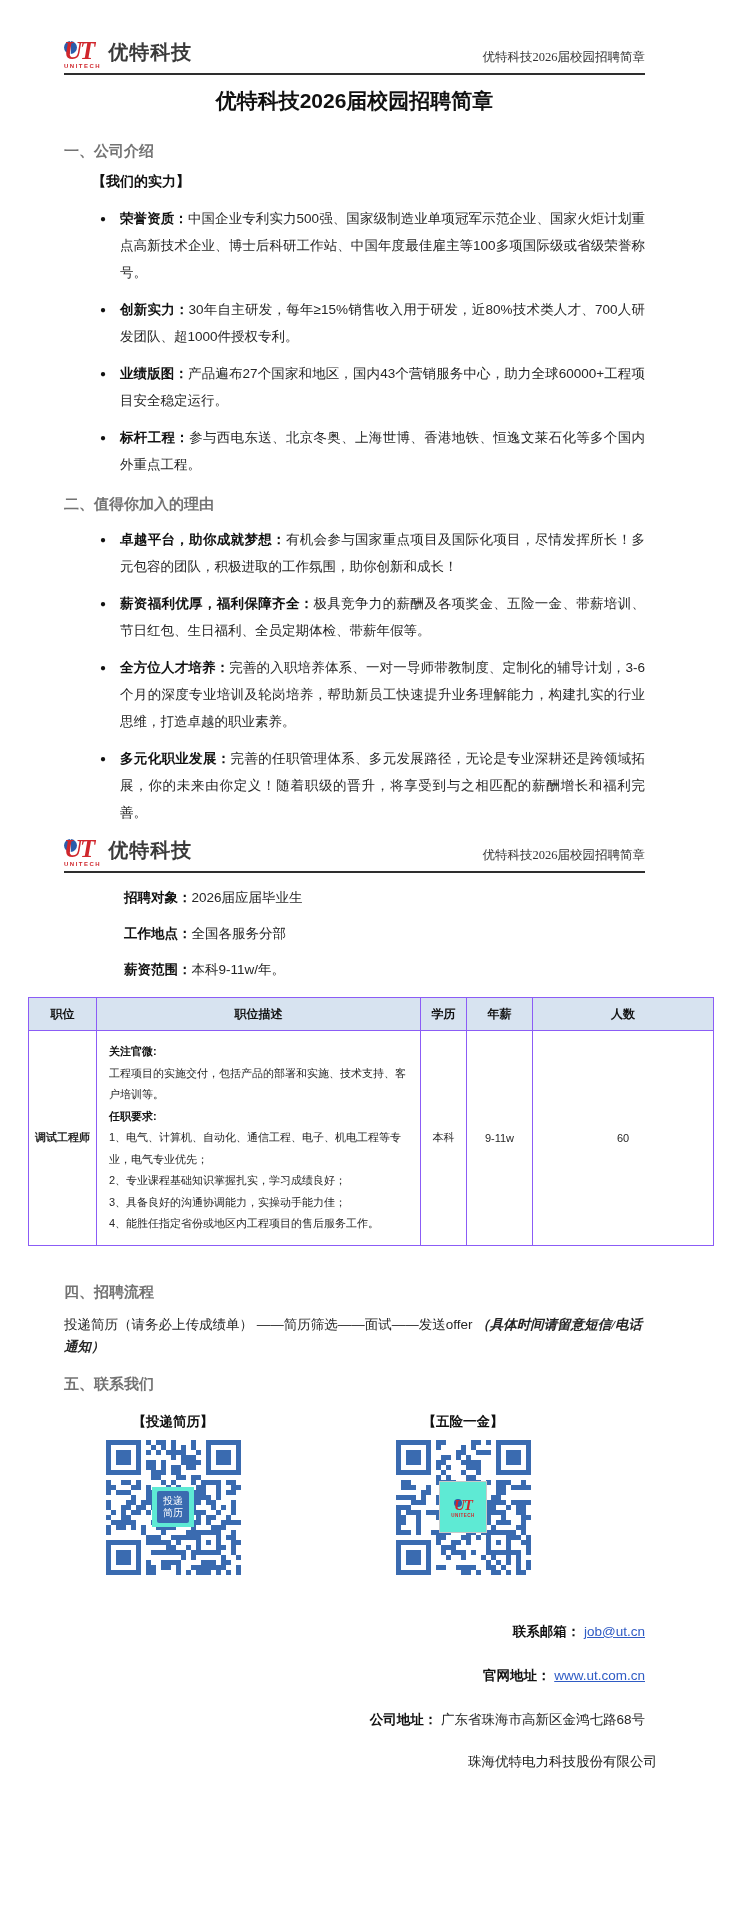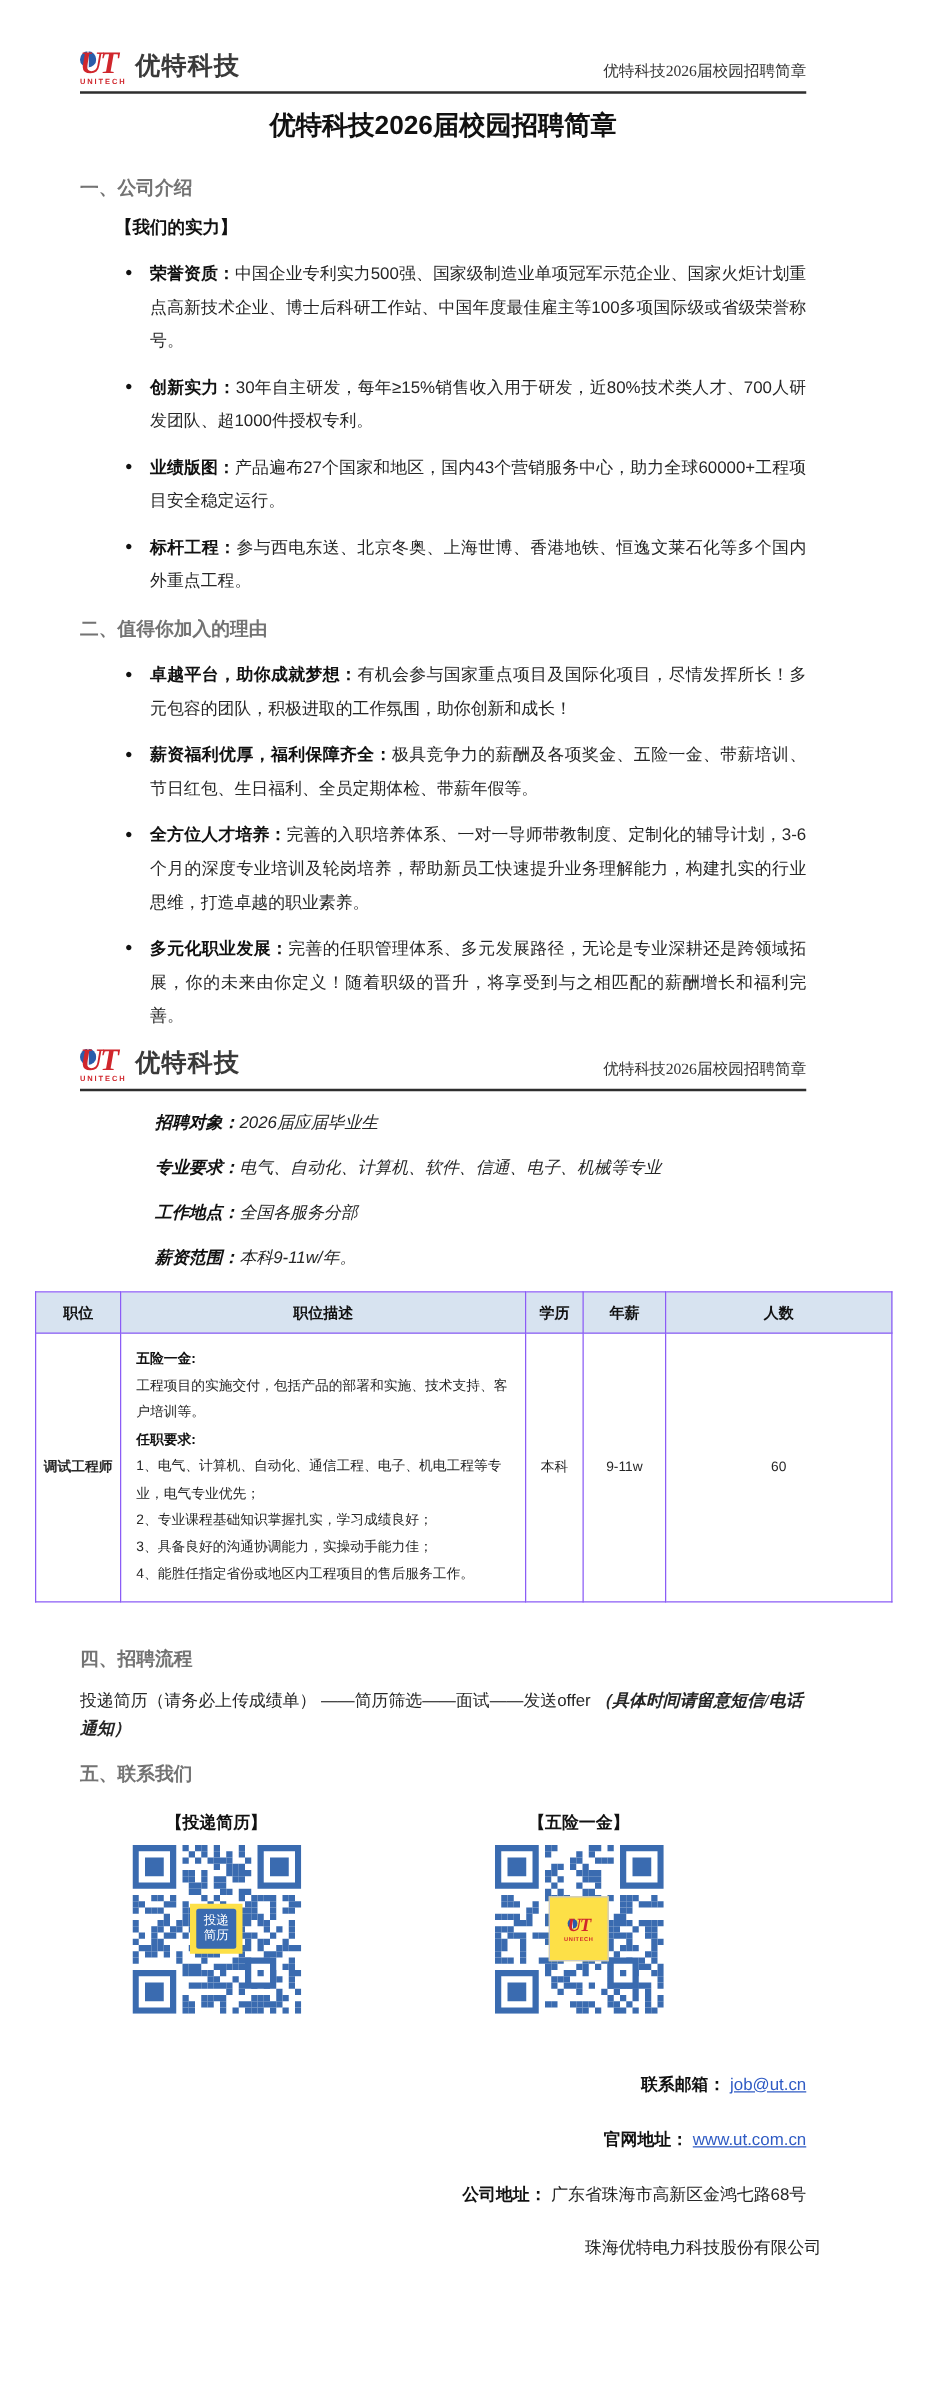--- a/index.html
+++ b/index.html
@@ -26,42 +26,42 @@
   .sec-h.h1{margin-top:24px;}
   .intro{margin-top:4px;font-size:13.5px;line-height:27px;text-align:justify;text-indent:2em;}
   .strength-title{margin-top:4px;margin-left:2em;font-weight:700;font-size:14px;line-height:28px;color:#111;}
   ul.bullets{list-style:none;margin:10px 0 0 0;padding:0 0 0 36px;}
   ul.bullets li{position:relative;padding-left:20px;margin-bottom:10px;font-size:13.5px;
                 line-height:27px;text-align:justify;}
   ul.bullets li::before{content:"●";position:absolute;left:0;top:0;font-size:10px;color:#111;}
   ul.bullets b{color:#111;}
   .h2{margin-top:14px;}
   .h3{margin-top:30px;}
-  .fields{margin-top:14px;margin-left:60px;font-style:italic;}
+  .fields{margin-top:14px;margin-left:60px;}
   .field{font-size:13.5px;line-height:22px;margin-bottom:14px;}
   .field b{color:#111;}
   
   table.jobs{border-collapse:collapse;table-layout:fixed;width:685px;margin:16px 0 0 -36px;
              border:1.5px solid #3e3e3e;}
   table.jobs th,table.jobs td{border:1px solid #8b5cf6;}
   table.jobs th{background:#d7e3f0;height:30px;font-size:12px;font-weight:700;color:#111;text-align:center;}
   td.pos{font-size:11px;font-weight:700;text-align:center;}
   td.desc{padding:10px 12px;font-size:11px;line-height:21.5px;vertical-align:top;}
   td.desc .bold-line{font-weight:700;color:#111;}
   td.mid{font-size:11px;text-align:center;}
   
   .h4{margin-top:34px;}
   .process{margin-top:10px;font-size:13.5px;line-height:22px;}
   .process .note{font-family:"Liberation Serif","DejaVu Serif",serif;font-style:italic;font-weight:700;}
   .h5{margin-top:14px;}
   .qr-row{margin-top:16px;display:flex;padding-left:34px;gap:140px;}
   .qr-block{width:150px;text-align:center;}
   .qr-label{font-size:13.5px;font-weight:700;color:#111;line-height:20px;margin-bottom:8px;}
   .qr-wrap{position:relative;width:135px;height:135px;margin:0 auto;}
-  .qr-center{position:absolute;left:50%;top:50%;transform:translate(-50%,-50%);background:#fde047;
+  .qr-center{position:absolute;left:50%;top:50%;transform:translate(-50%,-50%);background:#5eead4;
              display:flex;align-items:center;justify-content:center;}
   .qr-center.resume{width:42px;height:40px;}
   .qr-center.resume .inner{background:#3a6bb0;color:#fff;font-size:10px;line-height:12px;
                            width:22px;padding:4px 5px;text-align:center;border-radius:2px;word-break:break-all;}
   .qr-center.wechat{width:46px;height:50px;border:1px solid #c9c9c9;flex-direction:column;}
   .qr-center.wechat .ut-letters{font-size:15px;letter-spacing:-1px;}
   .qr-center.wechat .globe{width:8px;height:8px;top:2px;}
   .qr-center.wechat .logo-sub{font-size:4.5px;letter-spacing:0.5px;}
   .contact{margin-top:46px;text-align:right;}
   .contact-line{font-size:13.5px;line-height:22px;margin-bottom:22px;}
@@ -116,21 +116,20 @@
         </span>
         <div class="logo-sub">UNITECH</div>
       </div>
       <div class="logo-name">优特科技</div>
     </div>
     <div class="header-right">优特科技2026届校园招聘简章</div>
   </header>
 
   <div class="fields">
     <div class="field"><b>招聘对象：</b><span>2026届应届毕业生</span></div>
-    <div class="field"><b>专业要求：</b><span>电气、自动化、计算机、软件、信通、电子、机械等专业</span></div>
     <div class="field"><b>工作地点：</b><span>全国各服务分部</span></div>
     <div class="field"><b>薪资范围：</b><span>本科9-11w/年。</span></div>
   </div>
 
   <table class="jobs">
     <colgroup>
         <col style="width:68px">
         <col style="width:324px">
         <col style="width:46px">
         <col style="width:66px">
@@ -142,21 +141,21 @@
         <th>职位描述</th>
         <th>学历</th>
         <th>年薪</th>
         <th>人数</th>
       </tr>
     </thead>
     <tbody>
       <tr>
         <td class="pos">调试工程师</td>
         <td class="desc">
-          <div class="bold-line">五险一金:</div>
+          <div class="bold-line">关注官微:</div>
           <div>工程项目的实施交付，包括产品的部署和实施、技术支持、客户培训等。</div>
           <div class="bold-line">任职要求:</div>
           <div>1、电气、计算机、自动化、通信工程、电子、机电工程等专业，电气专业优先；</div>
           <div>2、专业课程基础知识掌握扎实，学习成绩良好；</div>
           <div>3、具备良好的沟通协调能力，实操动手能力佳；</div>
           <div>4、能胜任指定省份或地区内工程项目的售后服务工作。</div>
         </td>
         <td class="mid">本科</td>
         <td class="mid">9-11w</td>
         <td class="mid">60</td>

